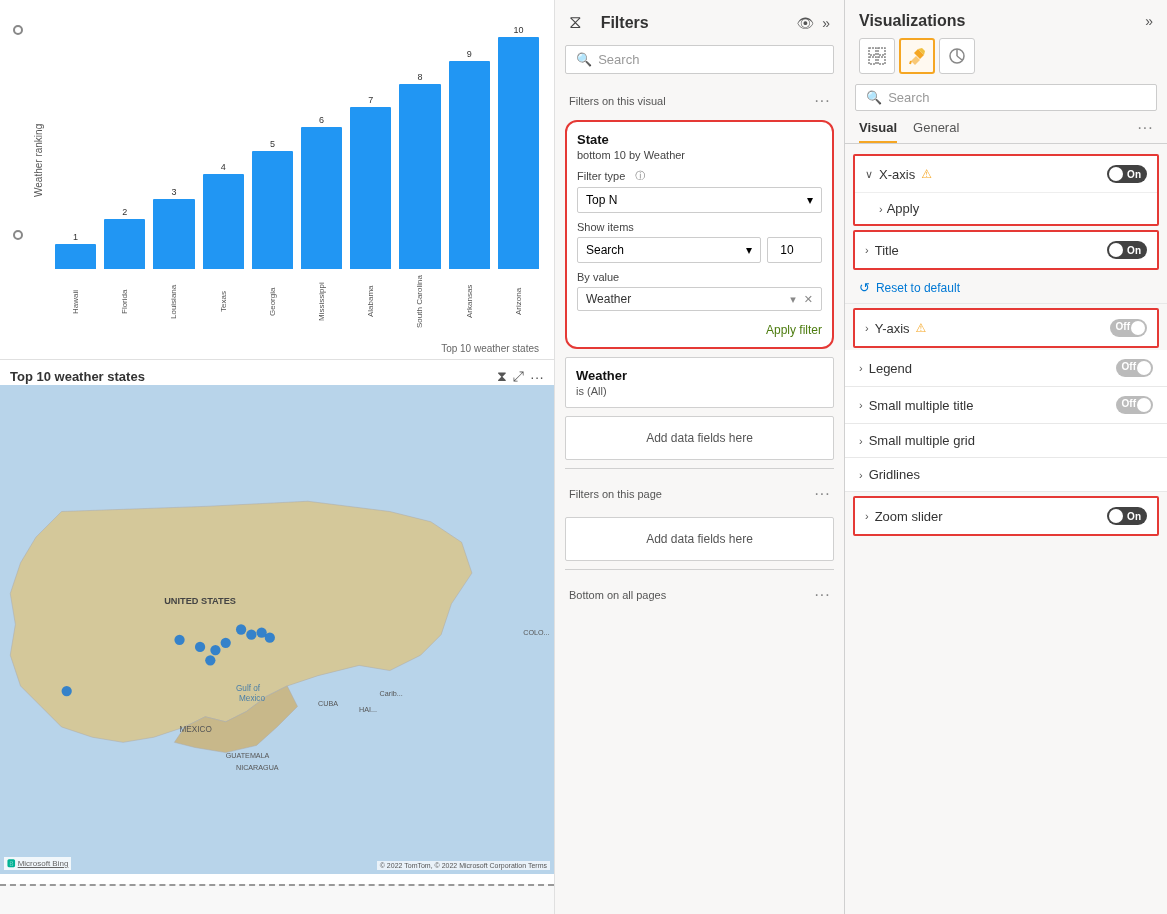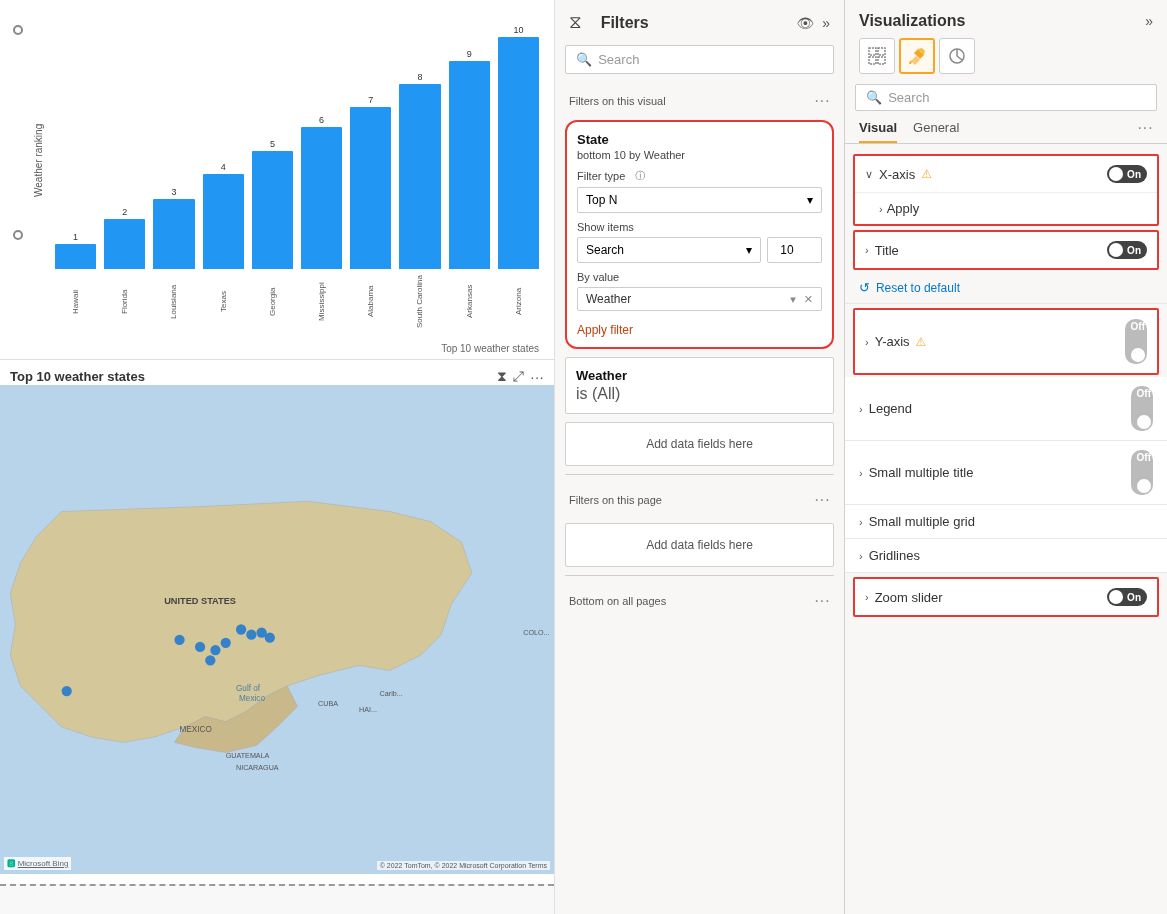--- a/index.html
+++ b/index.html
@@ -357,44 +357,44 @@
       color: #333;
     }
 
     .by-value-icons {
       display: flex;
       gap: 4px;
       align-items: center;
     }
 
     .apply-filter-btn {
-      color: #c2410c;
+      color: #4d7c0f;
       font-size: 12px;
-      text-align: left;
+      text-align: right;
       padding-top: 2px;
     }
 
     
     .weather-filter-card {
       margin: 8px 10px 4px 10px;
       border: 1px solid #d0d0d0;
       border-radius: 2px;
       background: #fff;
       padding: 10px;
     }
 
     .weather-filter-title {
       font-size: 13px;
       font-weight: 600;
       color: #111;
       margin-bottom: 2px;
     }
 
     .weather-filter-subtitle {
-      font-size: 16px;
+      font-size: 11px;
       color: #555;
     }
 
     .add-data-card {
       margin: 8px 10px;
       border: 1px solid #d0d0d0;
       border-radius: 2px;
       background: #fff;
       padding: 14px;
       text-align: center;
@@ -574,23 +574,22 @@
       font-size: 10px;
       color: #fff;
       font-weight: 700;
     }
 
     .toggle-off {
       display: inline-flex;
       background: #bbb;
       border-radius: 10px;
       padding: 2px 2px 2px 6px;
-      gap: 16px;
-      cursor: pointer;
-      flex-direction: column;
+      gap: 1px;
+      cursor: pointer;
     }
 
     .toggle-off .toggle-text {
       color: #fff;
     }
 
     .toggle-off .toggle-circle {
       background: #fff;
     }
 

